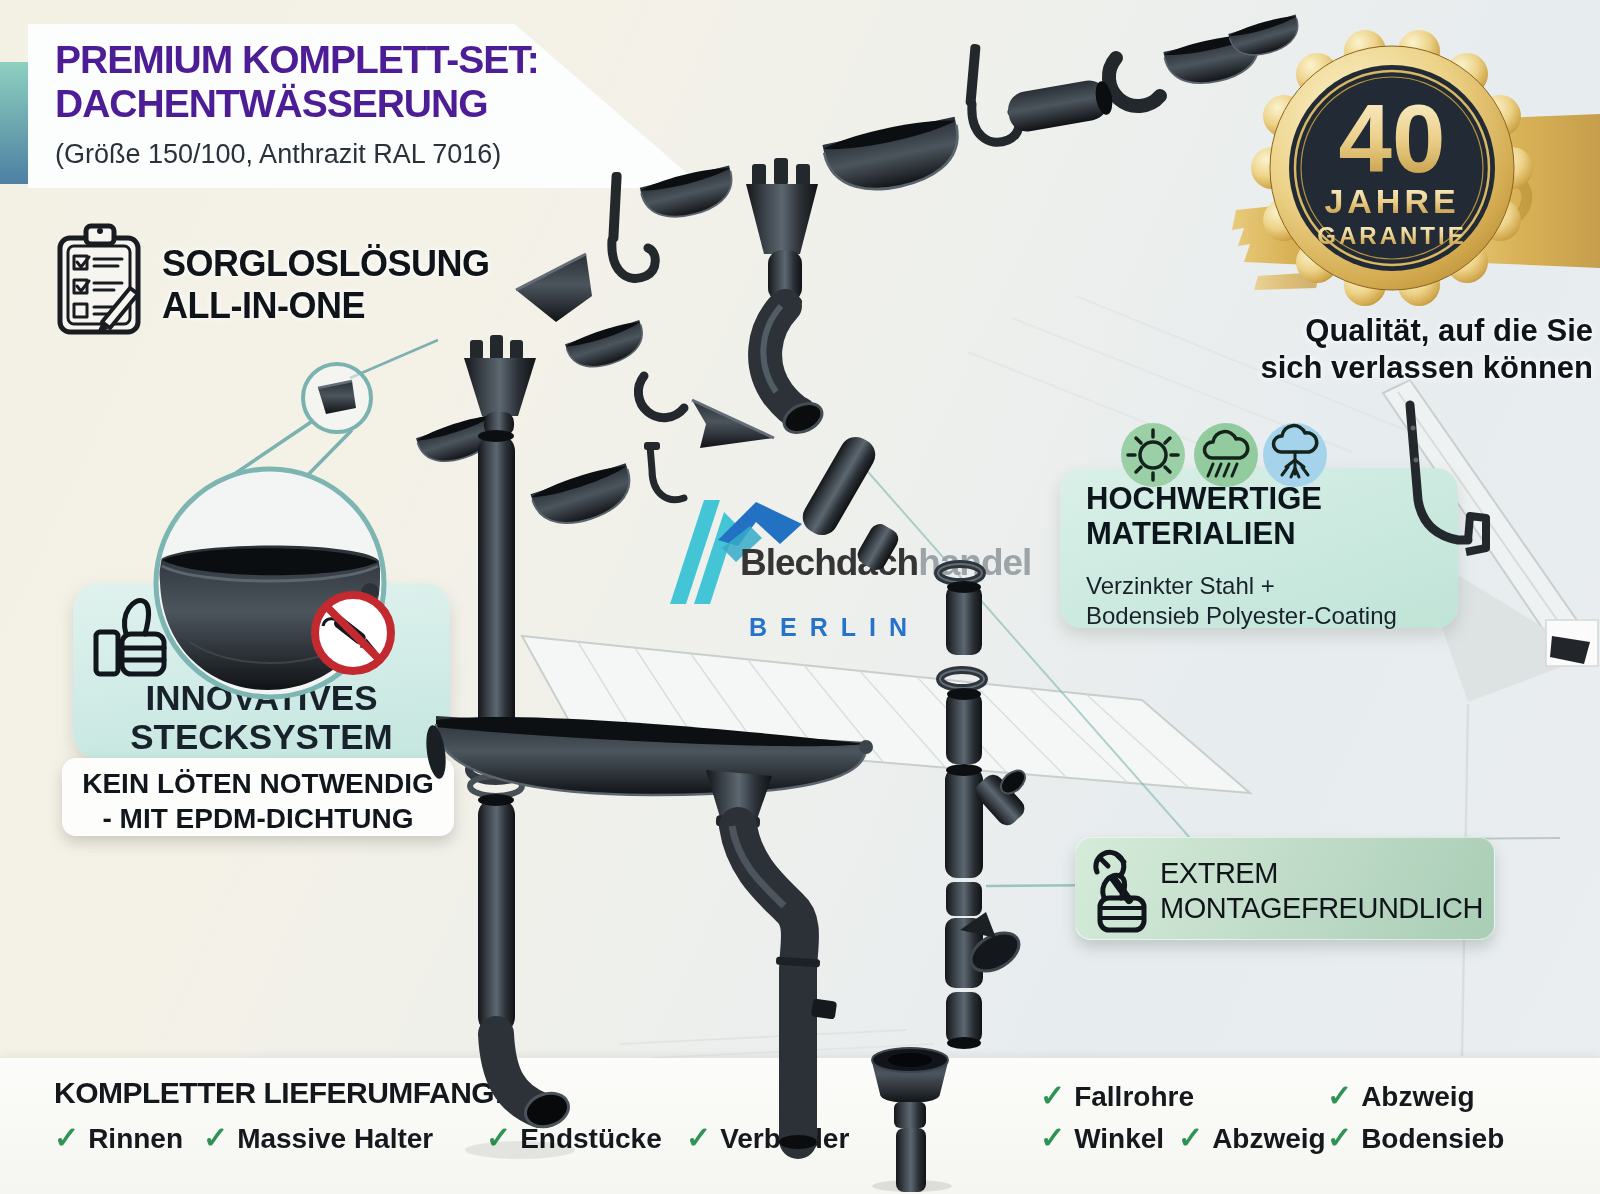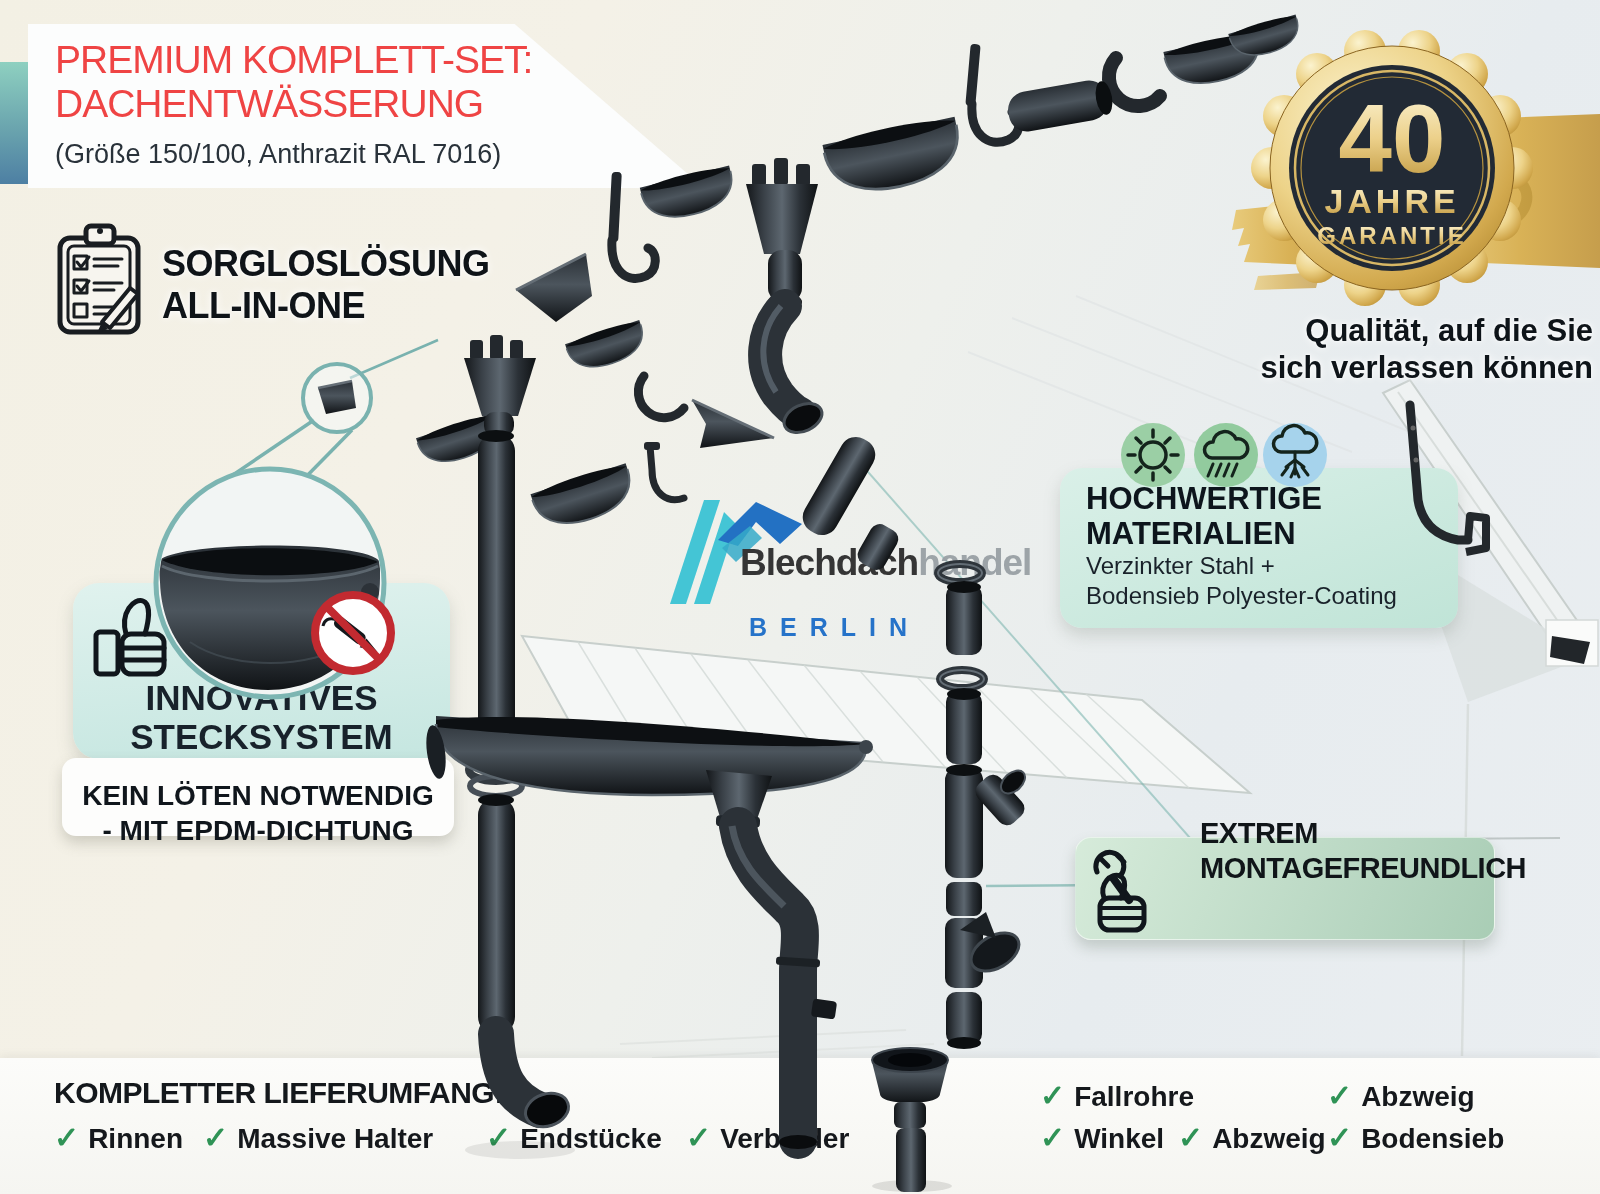--- a/index.html
+++ b/index.html
@@ -9,53 +9,53 @@
   .abs{position:absolute;}
   svg.layer{position:absolute;left:0;top:0;width:1600px;height:1194px;pointer-events:none;}
 
   
   .teal-strip{left:0;top:62px;width:28px;height:122px;
     background:linear-gradient(180deg,#8ed0c0,#6aa4ae 55%,#4d7fa3);}
   .title-card{left:28px;top:24px;width:676px;height:164px;background:#fcfdfd;
     clip-path:polygon(0 0,72% 0,100% 100%,0 100%);
     filter:drop-shadow(0 8px 12px rgba(130,130,118,.35));
     padding:14px 0 0 27px;}
-  .title-line{font-size:39px;font-weight:400;letter-spacing:-1px;color:#ef4444;line-height:1.14;}
+  .title-line{font-size:39px;font-weight:700;letter-spacing:-1px;color:#4c1d95;line-height:1.14;}
   .title-sub{font-size:27px;font-weight:500;color:#29323a;margin-top:12px;}
 
   
   .all-in-one{left:162px;top:243px;font-size:36px;font-weight:800;color:#0f1418;line-height:1.16;
     letter-spacing:-.5px;text-shadow:0 0 8px #fff,0 0 3px #fff;}
 
   
   .steck-panel{left:73px;top:583px;width:377px;height:176px;border-radius:26px;
     background:linear-gradient(175deg,#e0f2ee,#c5e6e0);box-shadow:0 8px 16px rgba(120,130,120,.25);}
   .steck-text{left:73px;top:678px;width:377px;text-align:center;font-size:35px;font-weight:800;
     color:#18222b;line-height:1.12;}
   .kein-card{left:62px;top:758px;width:392px;height:78px;border-radius:14px;background:#fdfdfc;
     box-shadow:0 7px 14px rgba(120,120,105,.3);text-align:center;font-size:28px;font-weight:800;
-    color:#10161c;line-height:1.26;padding-top:20px;}
+    color:#10161c;line-height:1.26;padding-top:8px;}
 
   
   .quality{left:1203px;top:312px;width:390px;text-align:right;font-size:31px;font-weight:800;
     color:#0e1419;line-height:1.2;text-shadow:0 0 8px #fff,0 0 3px #fff;}
 
   
   .mat-panel{left:1060px;top:468px;width:398px;height:160px;border-radius:22px;
     background:linear-gradient(160deg,#daf0e8,#c0e4d7);box-shadow:0 8px 16px rgba(120,130,120,.25);
     padding:14px 0 0 26px;}
   .mat-title{font-size:31px;font-weight:800;color:#0d151c;line-height:1.12;}
-  .mat-sub{font-size:24px;font-weight:500;color:#19222a;line-height:1.25;margin-top:0;}
+  .mat-sub{font-size:24px;font-weight:500;color:#19222a;line-height:1.25;margin-top:20px;}
 
   
   .mon-panel{left:1075px;top:837px;width:420px;height:103px;border-radius:16px;
     background:linear-gradient(115deg,#d6ebda,#b7d6c1 70%,#a9cdb5);
     box-shadow:0 8px 14px rgba(110,125,112,.3);border:1px solid rgba(255,255,255,.55);}
-  .mon-text{left:1160px;top:816px;font-size:29px;font-weight:700;letter-spacing:-.5px;
-    color:#101519;line-height:1.2;margin-left:40px;}
+  .mon-text{left:1160px;top:856px;font-size:29px;font-weight:400;letter-spacing:-.5px;
+    color:#101519;line-height:1.2;}
 
   
   .bottom-bar{left:0;top:1058px;width:1600px;height:136px;
     background:linear-gradient(#fcfcfa,#f5f5f1);box-shadow:0 -3px 8px rgba(90,90,80,.08);}
   .dl-heading{left:54px;top:1076px;font-size:30px;font-weight:800;color:#14181c;letter-spacing:-.5px;}
   .chk{display:flex;align-items:baseline;gap:9px;font-size:28px;font-weight:700;color:#15181c;}
   .chk .tick{color:#2f9356;font-size:30px;font-weight:800;}
 
   
   .logo{left:652px;top:486px;width:270px;height:128px;opacity:.96;}

